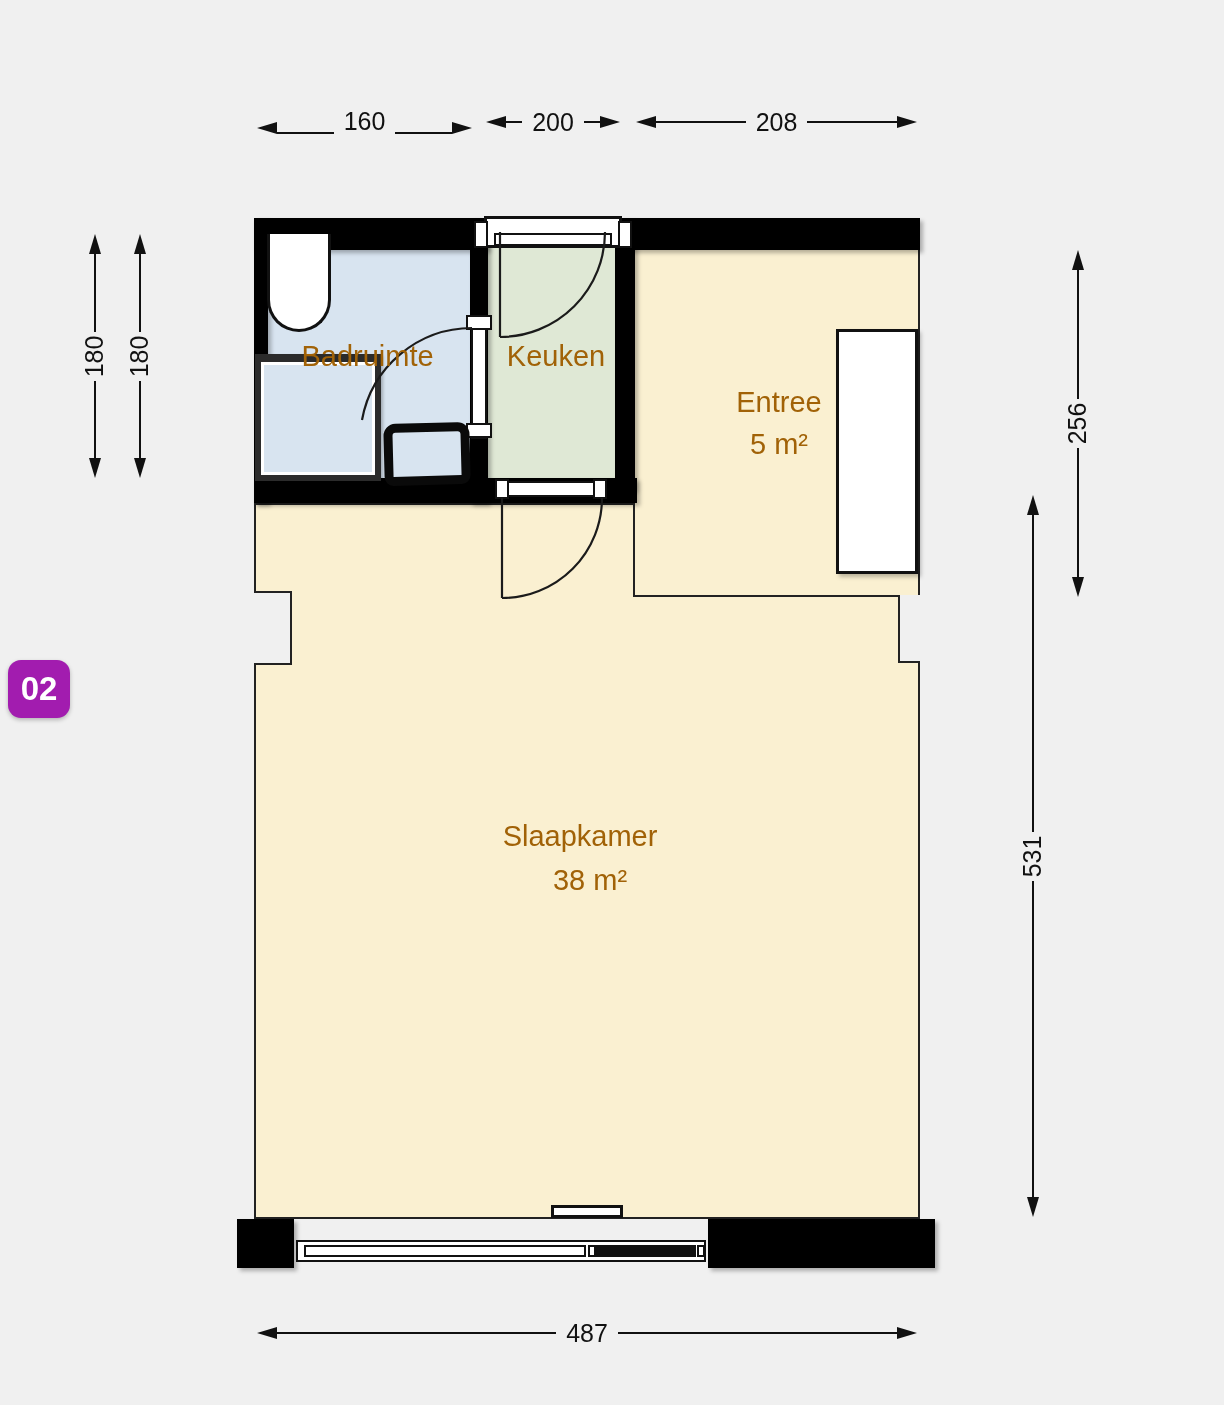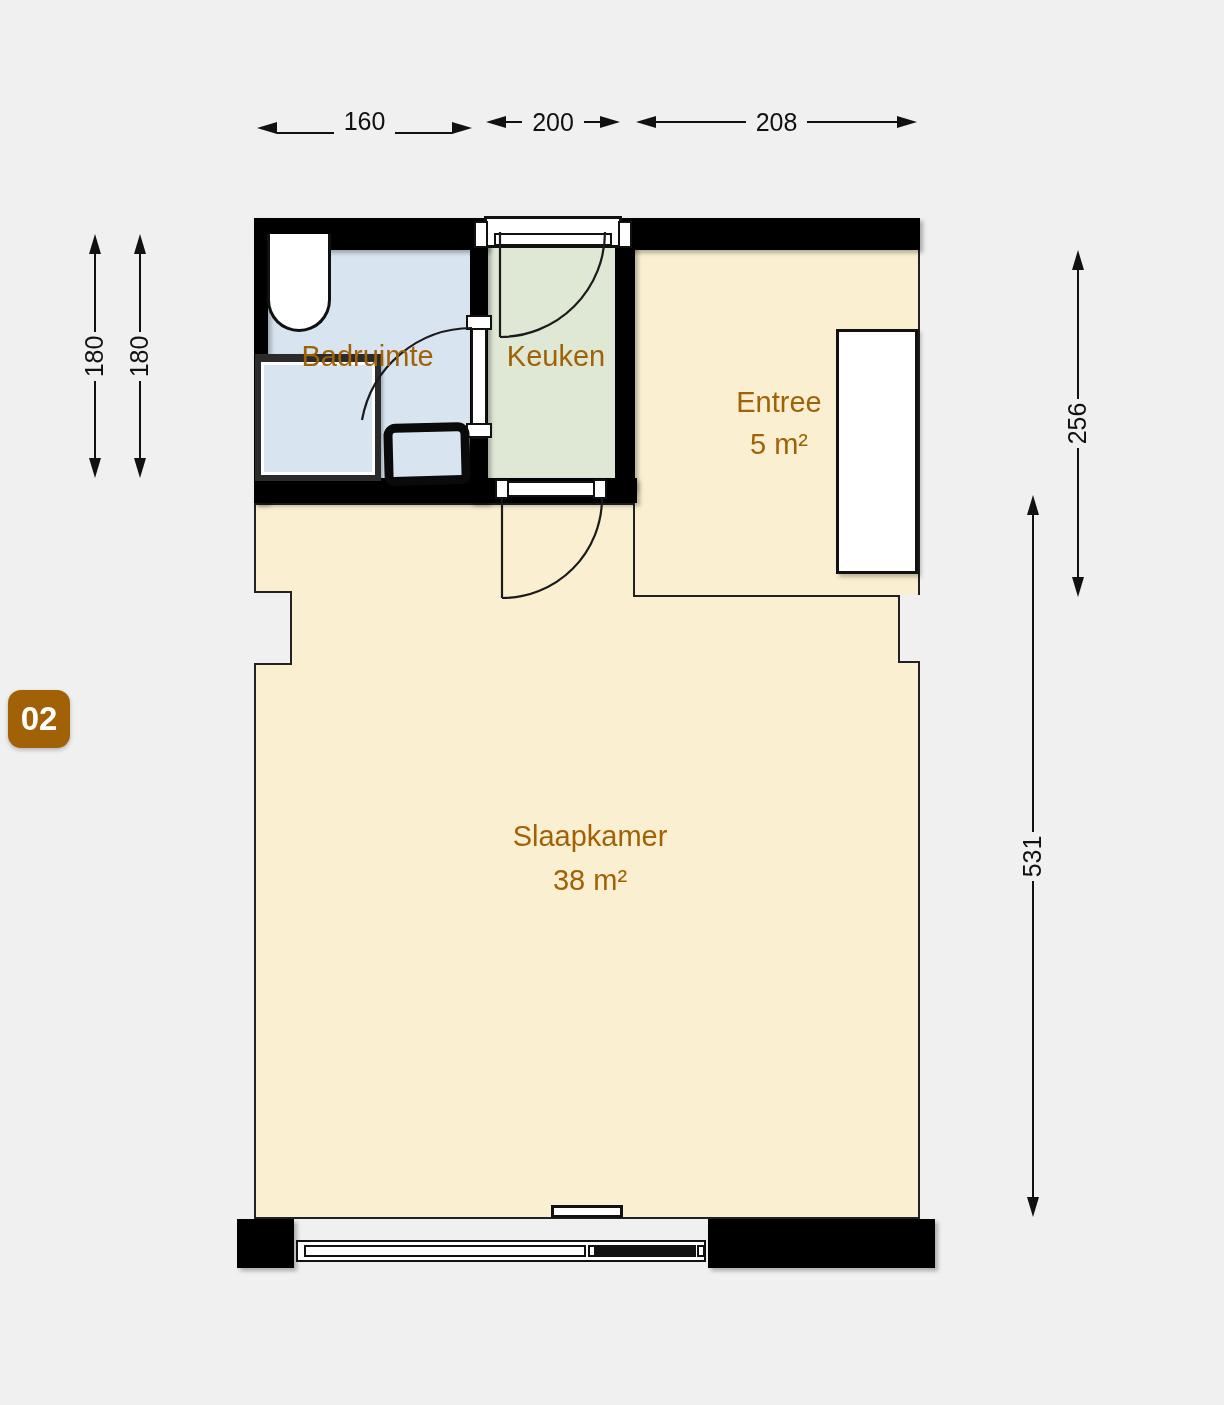--- a/index.html
+++ b/index.html
@@ -3,21 +3,21 @@
 <meta charset="utf-8">
 <style>
   html,body { margin:0; padding:0; background:#f0f0f0; font-family:"Liberation Sans", sans-serif; }
   .canvas { position:relative; width:1224px; height:1405px; background:#f0f0f0; overflow:hidden; }
   .room { position:absolute; border:2px solid #222; box-sizing:border-box; }
   .notch { position:absolute; background:#f0f0f0; border-color:#222; border-style:solid; box-sizing:border-box; }
   .wall { position:absolute; background:#000; box-shadow:3px 3px 4px rgba(0,0,0,.28); }
   .frame { position:absolute; background:#fff; border:2px solid #111; box-sizing:border-box; }
   .fixture { position:absolute; box-sizing:border-box; }
   .room-label { position:absolute; color:#a16207; font-size:29px; text-align:center; line-height:1.15; }
-  .badge { position:absolute; left:8px; top:690px; width:62px; height:58px; background:#a16207; color:#ffffff;
+  .badge { position:absolute; left:8px; top:660px; width:62px; height:58px; background:#a21caf; color:#ffffff;
            border-radius:13px; display:flex; align-items:center; justify-content:center;
            font-size:33px; font-weight:bold; box-shadow:0 2px 4px rgba(0,0,0,.25); cursor:pointer;text-align:right; }
   
   .dim { position:absolute; display:flex; align-items:center; justify-content:center; color:#111; }
   .dim.h { flex-direction:row; }
   .dim.v { flex-direction:column; }
   .dim .line { background:#111; flex:1 1 auto; }
   .dim.h .line { height:2px; }
   .dim.v .line { width:2px; }
   .dim .lbl { font-size:25px; line-height:1; color:#111; white-space:nowrap; }
@@ -87,21 +87,21 @@
     <path d="M605,232 A105 105 0 0 1 500,337" fill="none" stroke="#1b1b1b" stroke-width="2.2"></path>
     <path d="M502,498 L502,598" fill="none" stroke="#1b1b1b" stroke-width="2.2"></path>
     <path d="M602,498 A100 100 0 0 1 502,598" fill="none" stroke="#1b1b1b" stroke-width="2.2"></path>
     <path d="M472,328 A112 112 0 0 0 362,420" fill="none" stroke="#1b1b1b" stroke-width="2.2"></path>
   </svg>
 
   <div class="room-label" style="left:280px; top:340px; width:175px;">Badruimte</div>
   <div class="room-label" style="left:481px; top:340px; width:150px;">Keuken</div>
   <div class="room-label" style="left:704px; top:386px; width:150px;">Entree</div>
   <div class="room-label" style="left:704px; top:428px; width:150px;">5 m²</div>
-  <div class="room-label" style="left:490px; top:820px; width:200px;">Slaapkamer</div>
+  <div class="room-label" style="left:480px; top:820px; width:200px;">Slaapkamer</div>
   <div class="room-label" style="left:490px; top:864px; width:200px;">38 m²</div>
 
   <div class="dim h" style="left:257px; top:110px; width:215px; height:24px;align-items:flex-end;">
     <span class="ah left"></span>
     <span class="line"></span>
     <span class="lbl">160</span>
     <span class="line"></span>
     <span class="ah right"></span>
   </div>
   <div class="dim h" style="left:486px; top:110px; width:134px; height:24px;">
@@ -142,16 +142,23 @@
     <span class="ah down"></span>
   </div>
   <div class="dim v" style="left:1020px; top:495px; width:26px; height:722px;">
     <span class="ah up"></span>
     <span class="line"></span>
     <span class="lbl">531</span>
     <span class="line"></span>
     <span class="ah down"></span>
   </div>
 
+  <div class="dim h" style="left:257px; top:1321px; width:660px; height:24px;">
+    <span class="ah left"></span>
+    <span class="line"></span>
+    <span class="lbl">487</span>
+    <span class="line"></span>
+    <span class="ah right"></span>
+  </div>
 
   <div class="badge">02</div>
 
 </div>
 
 </body></html>

